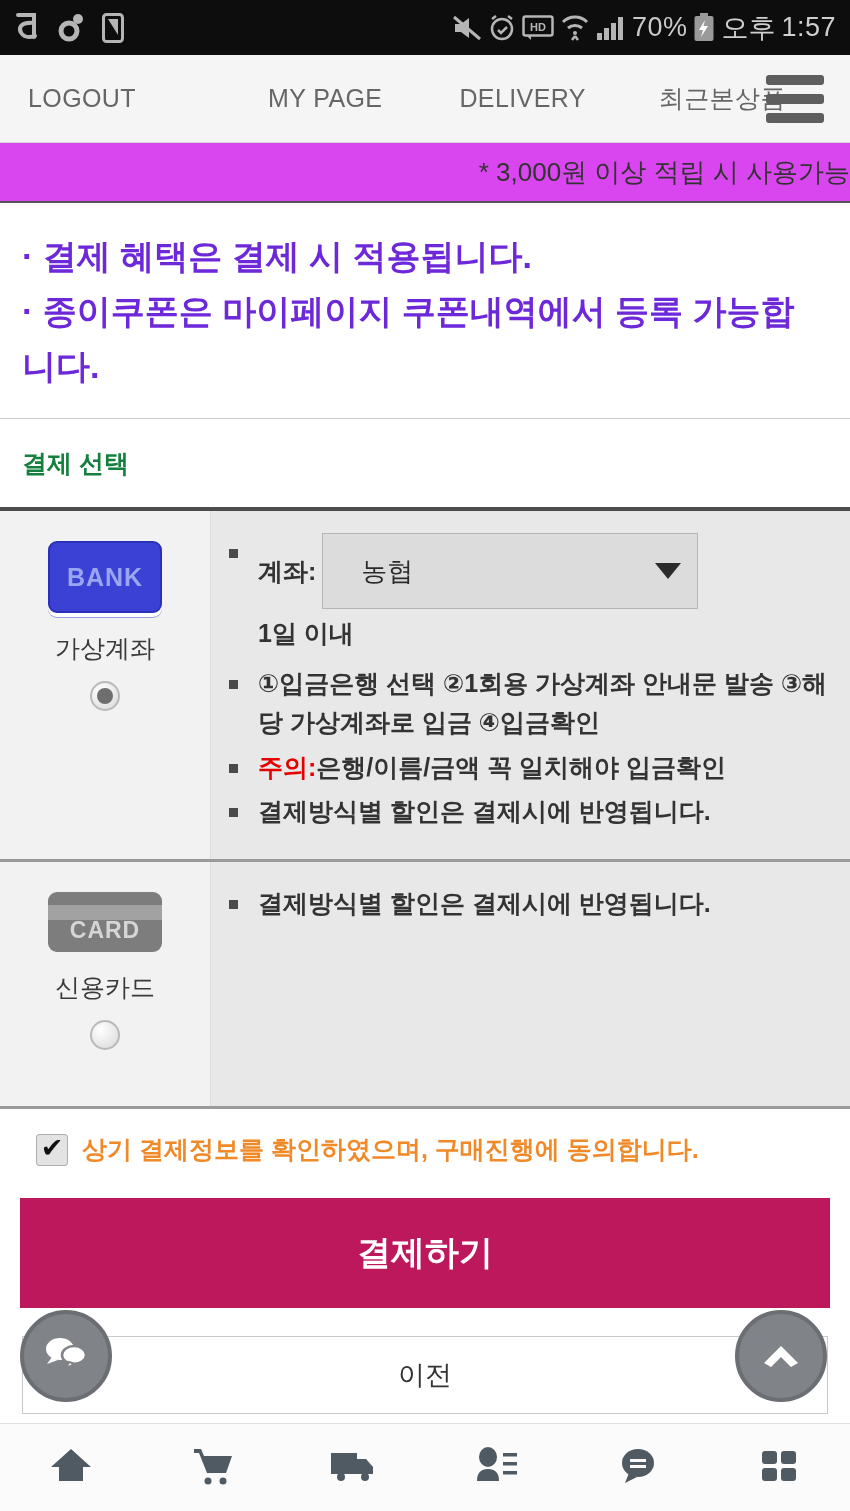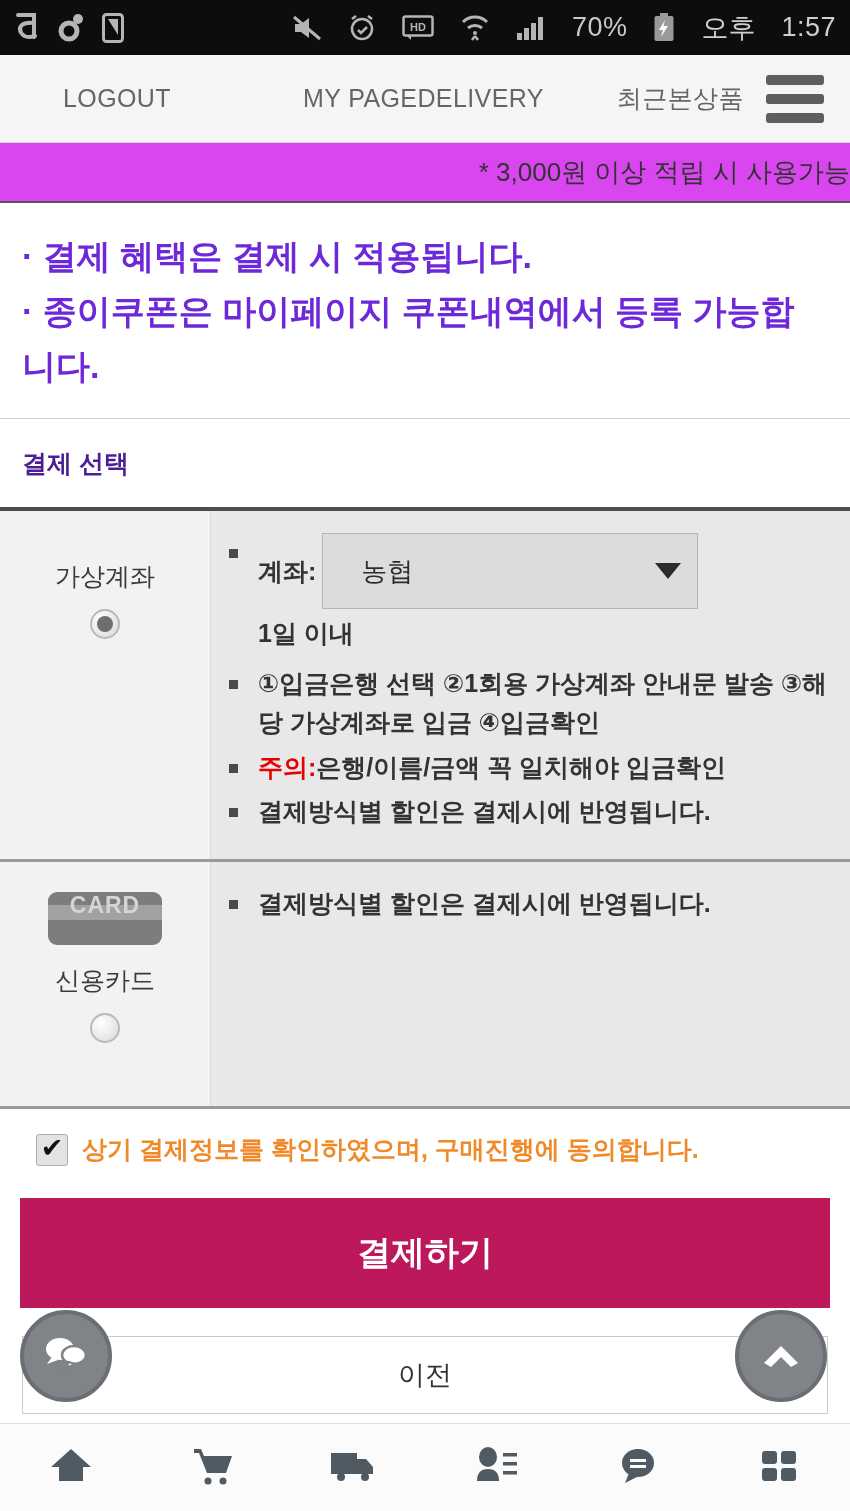--- a/index.html
+++ b/index.html
@@ -10,38 +10,38 @@
     overflow: hidden;
   }
   .screen { position: relative; width: 850px; height: 1511px; background:#fff; }
 
   
   .statusbar {
     height: 55px; background: #0d0d0d; color: #b8b8b8;
     display: flex; align-items: center; padding: 0 14px;
   }
   .sb-left { display: flex; align-items: center; gap: 18px; }
-  .sb-right { margin-left: auto; display: flex; align-items: center; gap: 26px; }
+  .sb-right { margin-left: auto; display: flex; align-items: center; gap: 6px; }
   .sb-ico { display:inline-flex; align-items:center; justify-content:center; }
   .sb-pct { font-size: 27px; letter-spacing: .5px; color:#c9c9c9; font-weight:400; }
   .sb-time { font-size: 27px; color:#cfcfcf; letter-spacing:.5px; }
   .sb-ampm { font-size: 27px; color:#cfcfcf; }
 
   
   .topnav {
     height: 88px; background: #f5f5f5; border-bottom: 1px solid #d8d8d8;
     display: flex; align-items: center; position: relative;
   }
   .topnav .nav-item {
     color: #666; font-size: 25px; letter-spacing: .4px; font-weight: 400;
     padding: 0; white-space: nowrap;
   }
-  .nav-logout { margin-left: 63px; }
+  .nav-logout { margin-left: 28px; }
   .nav-mypage { margin-left: 132px; }
-  .nav-delivery { }
+  .nav-delivery { margin-left: 77px; }
   .nav-recent { margin-left: 73px; font-size: 24px; }
   .hamburger {
     position:absolute; right: 26px; top: 50%; transform: translateY(-50%);
     width: 58px; display:flex; flex-direction:column; gap: 9px; cursor:pointer;
   }
   .hamburger span { display:block; height: 10px; background:#5e5e5e; border-radius: 3px; }
 
   
   .notice-bar {
     height: 60px; background: #d946ef; display:flex; align-items:center;
@@ -51,44 +51,44 @@
 
   
   .info-block { padding: 26px 22px 24px 22px; border-bottom: 1px solid #cfcfcf; }
   .info-line { font-size: 34px; color: #6d28d9; line-height: 1.62; font-weight: 600; }
 
   
   .section-title-wrap {
     height: 92px; display:flex; align-items:center; padding-left: 22px;
     border-bottom: 4px solid #4d4d4d;
   }
-  .section-title { font-size: 25px; font-weight: 700; color: #4c1d95; }
+  .section-title { font-size: 25px; font-weight: 700; color: #15803d; }
 
   
   .pay-row { display: flex; border-bottom: 3px solid #9a9a9a; }
   .pay-row:last-of-type { border-bottom: 4px solid #4d4d4d; }
   .pay-left {
     width: 211px; min-height: 244px; background: #f2f2f2;
     display:flex; flex-direction:column; align-items:center;
     padding-top: 30px; border-right:1px solid #dcdcdc;
   }
   .pay-right { flex: 1; background: #e8e8e8; padding: 22px 18px 22px 18px; }
 
   .bank-icon {
     width: 114px; height: 72px; border-radius: 9px;
     background: #3b41d4; border: 2px solid #2a30b8;
     display:flex; align-items:center; justify-content:center;
     box-shadow: 0 4px 0 #ffffff, 0 5px 0 #9aa0ec;
   }
   .bank-icon span { color:#9aa6ef; font-size: 25px; font-weight:700; letter-spacing:1px; }
 
   .card-icon {
-    width: 114px; height: 53px; border-radius: 9px; background: #7d7d7d;
+    width: 114px; height: 60px; border-radius: 9px; background: #7d7d7d;
     position: relative; overflow:hidden;
-    display:flex; align-items:flex-start; justify-content:center; padding-bottom: 8px;
+    display:flex; align-items:flex-end; justify-content:center; padding-bottom: 8px;
   }
   .card-icon .stripe {
     position:absolute; left:0; right:0; top: 13px; height: 15px; background:#a2a2a2;
   }
   .card-icon span { color:#d5d5d5; font-size: 23px; font-weight:700; letter-spacing:1px; position:relative; }
 
   .pay-label { margin-top: 19px; font-size: 25px; color: #3a3a3a; }
 
   .radio {
     margin-top: 16px; width: 30px; height: 30px; border-radius: 50%;
@@ -260,20 +260,23 @@
     <div class="info-line">· 결제 혜택은 결제 시 적용됩니다.</div>
     <div class="info-line">· 종이쿠폰은 마이페이지 쿠폰내역에서 등록 가능합니다.</div>
   </div>
 
   <div class="section-title-wrap">
     <span class="section-title">결제 선택</span>
   </div>
 
   <div class="pay-row">
     <div class="pay-left">
+      <div class="bank-icon">
+        <span>BANK</span>
+      </div>
       <div class="pay-label">가상계좌</div>
       <div class="radio checked"></div>
     </div>
     <div class="pay-right">
 
       <div class="bullet-line">
         <span class="bullet"></span>
         <div class="acct-row">
           <span class="acct-label">계좌:</span>
           <div class="select-box">

